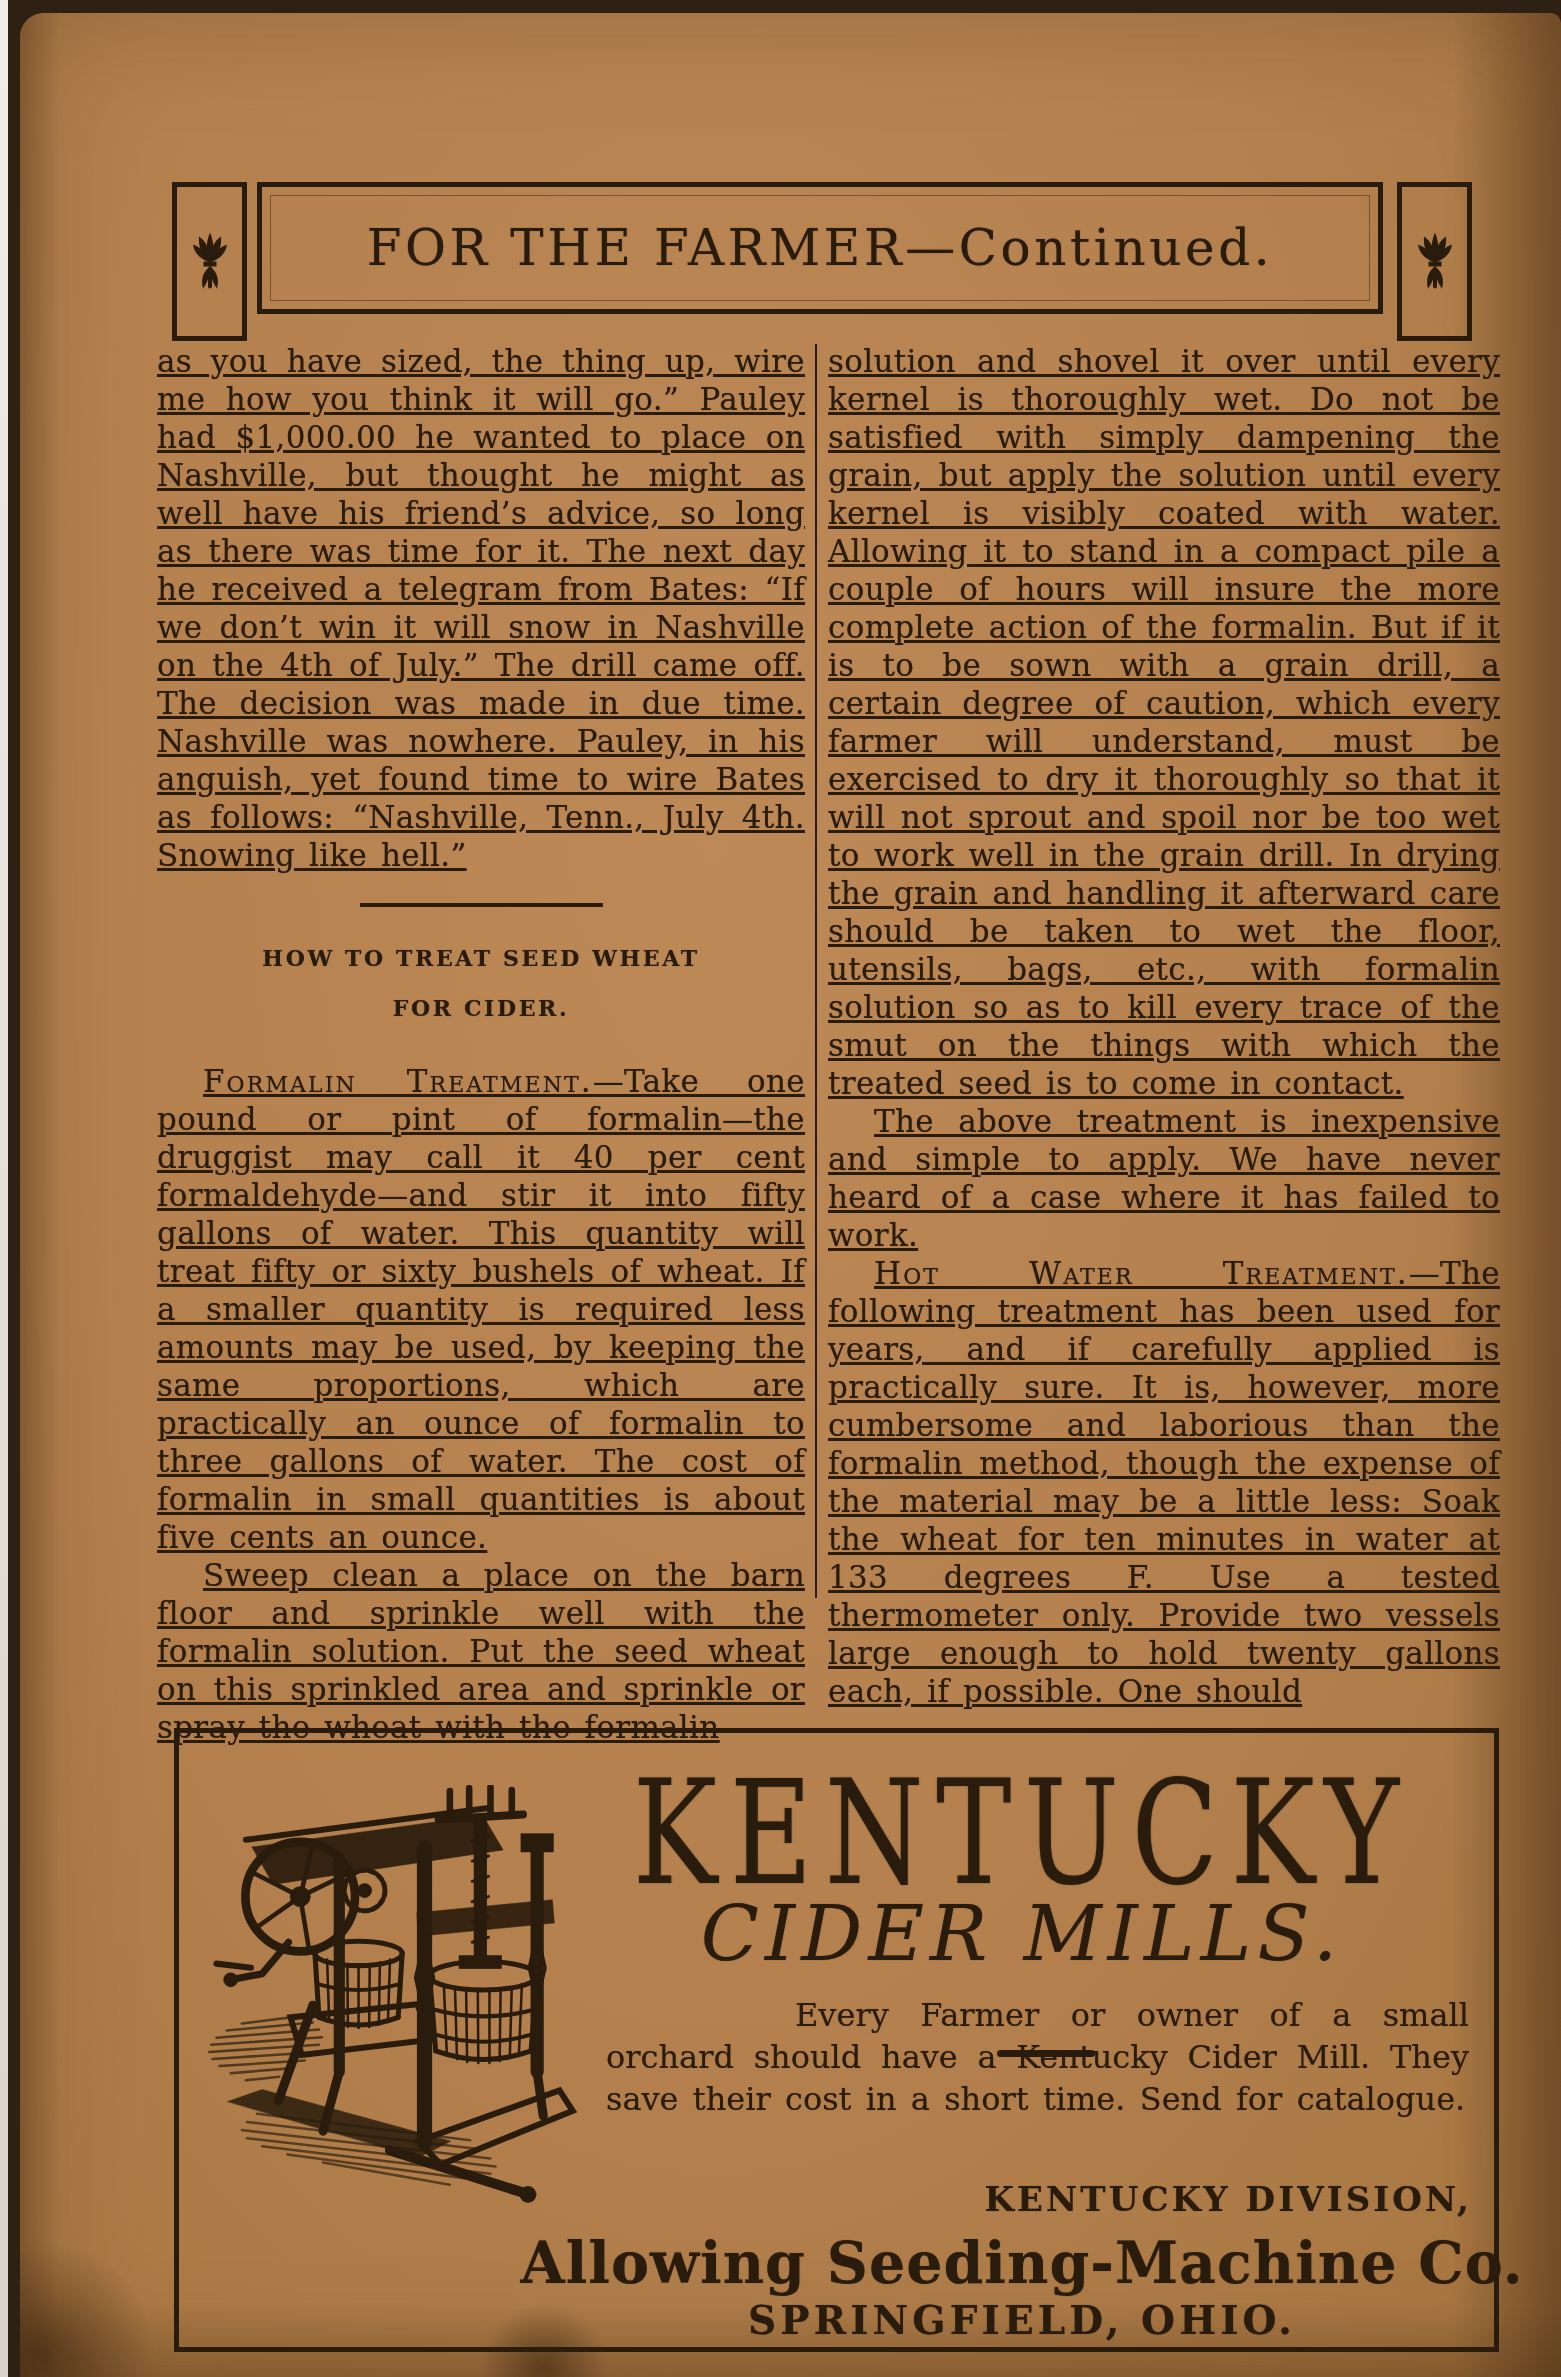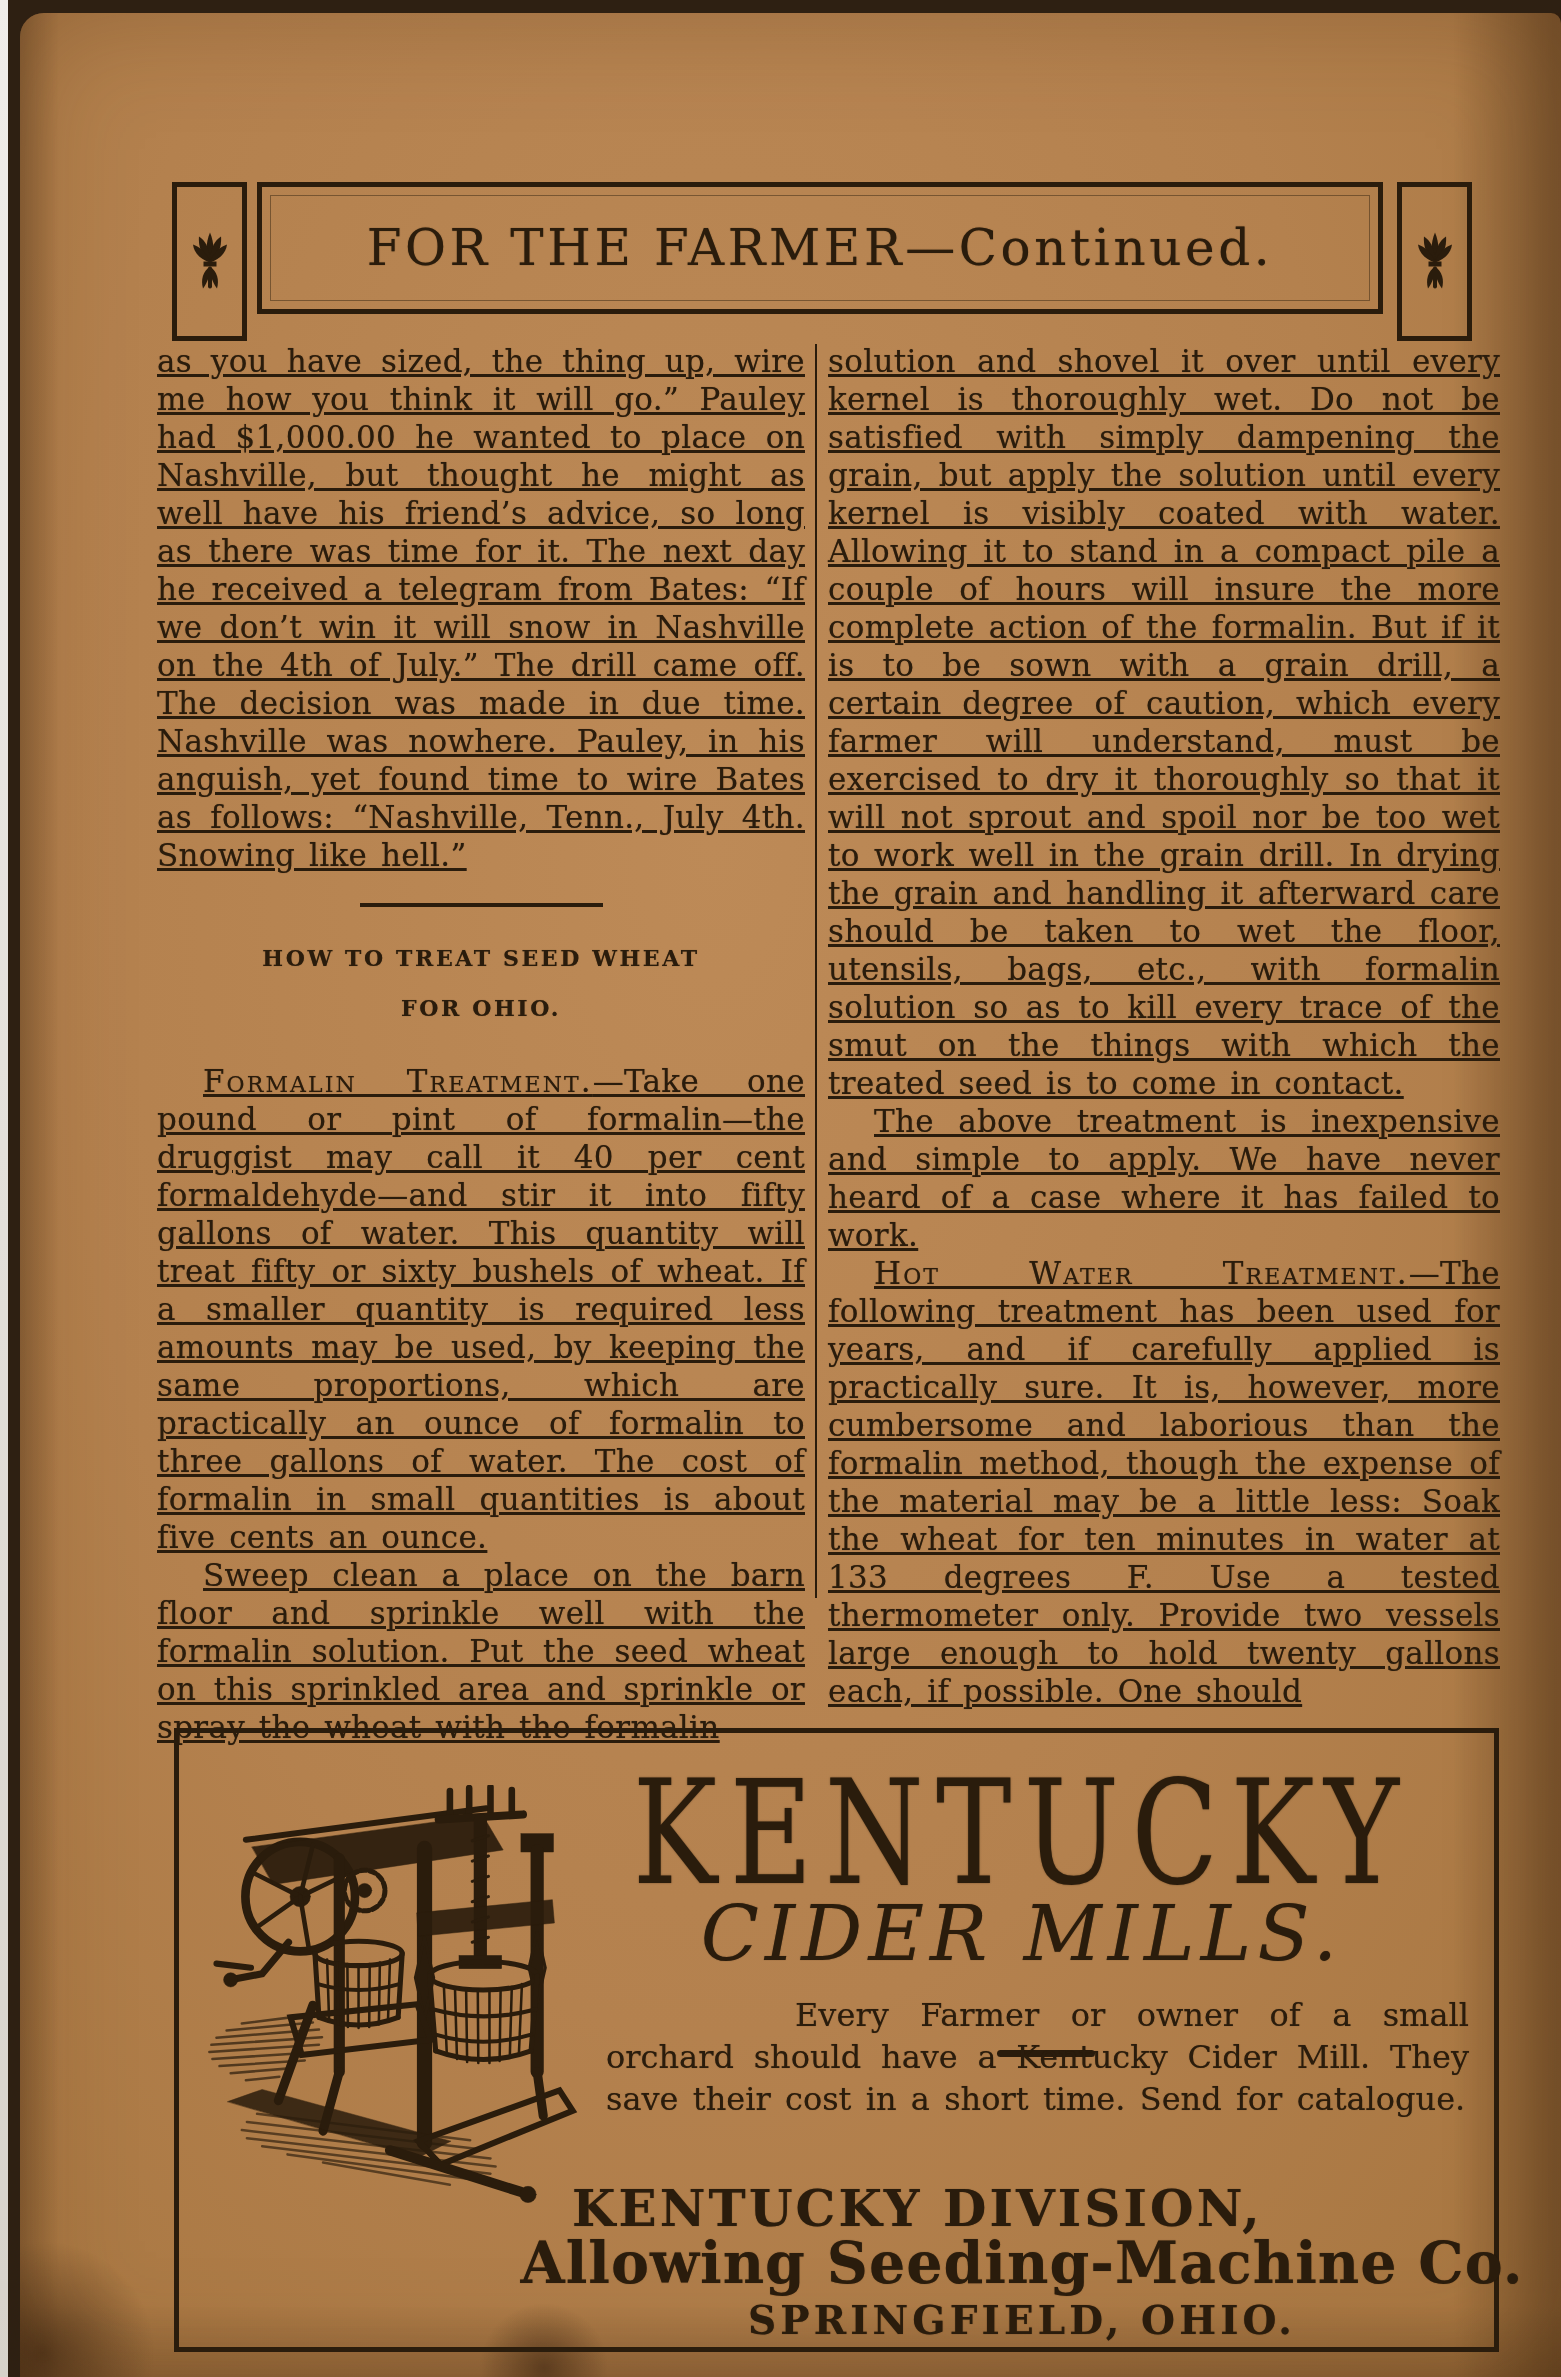--- a/index.html
+++ b/index.html
@@ -57,22 +57,22 @@
     font-size:123px;letter-spacing:13.4px;white-space:nowrap;
     text-shadow:0 0 1.6px rgba(38,24,8,.55);}
   .ad-headline span{display:inline-block;transform:scale(.92,1.18);transform-origin:center top;}
   .ad-subhead{position:absolute;left:393px;top:156px;width:900px;text-align:center;
     font-style:italic;font-size:76px;letter-spacing:6.2px;white-space:nowrap;
     text-shadow:0 0 1px rgba(38,24,8,.55);}
   .ad-dash{position:absolute;left:818px;top:317px;width:98px;height:6.7px;background:#2a1c0c;border-radius:3.6px;}
   .ad-body{position:absolute;left:427px;top:261px;width:863px;font-size:32px;line-height:42px;
     text-align:justify;text-indent:189px;word-spacing:4.1px;margin:0;
     text-shadow:0 0 0.8px rgba(38,24,8,.55);}
-  .ad-division{position:absolute;left:393px;top:446px;width:900px;text-align:left;
-    font-weight:bold;font-size:50px;letter-spacing:3.1px;text-shadow:0 0 1px rgba(38,24,8,.6);}
+  .ad-division{position:absolute;left:393px;top:446px;width:900px;text-align:right;
+    font-weight:bold;font-size:34px;letter-spacing:3.1px;text-shadow:0 0 1px rgba(38,24,8,.6);}
   .ad-company{position:absolute;left:341px;top:496px;width:1004px;text-align:center;
     font-weight:bold;font-size:57px;letter-spacing:1px;white-space:nowrap;
     text-shadow:0 0 1px rgba(38,24,8,.55);}
   .ad-city{position:absolute;left:393px;top:564px;width:900px;text-align:center;
     font-weight:bold;font-size:39px;letter-spacing:4.1px;text-shadow:0 0 1px rgba(38,24,8,.6);}
 </style>
 </head>
 <body>
 
 <div class="white-strip"></div>
@@ -115,21 +115,21 @@
       </g>
     </svg>
   </div>
 
   <div class="col-divider"></div>
 
   <div class="col-left">
     <p class="pg">as you have sized, the thing up, wire me how you think it will go.” Pauley had $1,000.00 he wanted to place on Nashville, but thought he might as well have his friend’s advice, so long as there was time for it. The next day he received a telegram from Bates: “If we don’t win it will snow in Nashville on the 4th of July.” The drill came off. The decision was made in due time. Nashville was nowhere. Pauley, in his anguish, yet found time to wire Bates as follows: “Nashville, Tenn., July 4th. Snowing like hell.”</p>
     <div class="story-rule"></div>
     <h2 class="section-heading"><span>HOW TO TREAT SEED WHEAT</span><br>
-      <span>FOR OHIO.</span></h2>
+      <span>FOR CIDER.</span></h2>
     <p class="pg indent"><span class="lead">Formalin Treatment.</span><span>—Take one pound or pint of formalin—the druggist may call it 40 per cent formaldehyde—and stir it into fifty gallons of water. This quantity will treat fifty or sixty bushels of wheat. If a smaller quantity is required less amounts may be used, by keeping the same proportions, which are practically an ounce of formalin to three gallons of water. The cost of formalin in small quantities is about five cents an ounce.</span></p>
     <p class="pg indent">Sweep clean a place on the barn floor and sprinkle well with the formalin solution. Put the seed wheat on this sprinkled area and sprinkle or spray the wheat with the formalin</p>
   </div>
 
   <div class="col-right">
     <p class="pg">solution and shovel it over until every kernel is thoroughly wet. Do not be satisfied with simply dampening the grain, but apply the solution until every kernel is visibly coated with water. Allowing it to stand in a compact pile a couple of hours will insure the more complete action of the formalin. But if it is to be sown with a grain drill, a certain degree of caution, which every farmer will understand, must be exercised to dry it thoroughly so that it will not sprout and spoil nor be too wet to work well in the grain drill. In drying the grain and handling it afterward care should be taken to wet the floor, utensils, bags, etc., with formalin solution so as to kill every trace of the smut on the things with which the treated seed is to come in contact.</p>
     <p class="pg indent">The above treatment is inexpensive and simple to apply. We have never heard of a case where it has failed to work.</p>
     <p class="pg indent"><span class="lead">Hot Water Treatment.</span><span>—The following treatment has been used for years, and if carefully applied is practically sure. It is, however, more cumbersome and laborious than the formalin method, though the expense of the material may be a little less: Soak the wheat for ten minutes in water at 133 degrees F. Use a tested thermometer only. Provide two vessels large enough to hold twenty gallons each, if possible. One should</span></p>
   </div>
 

